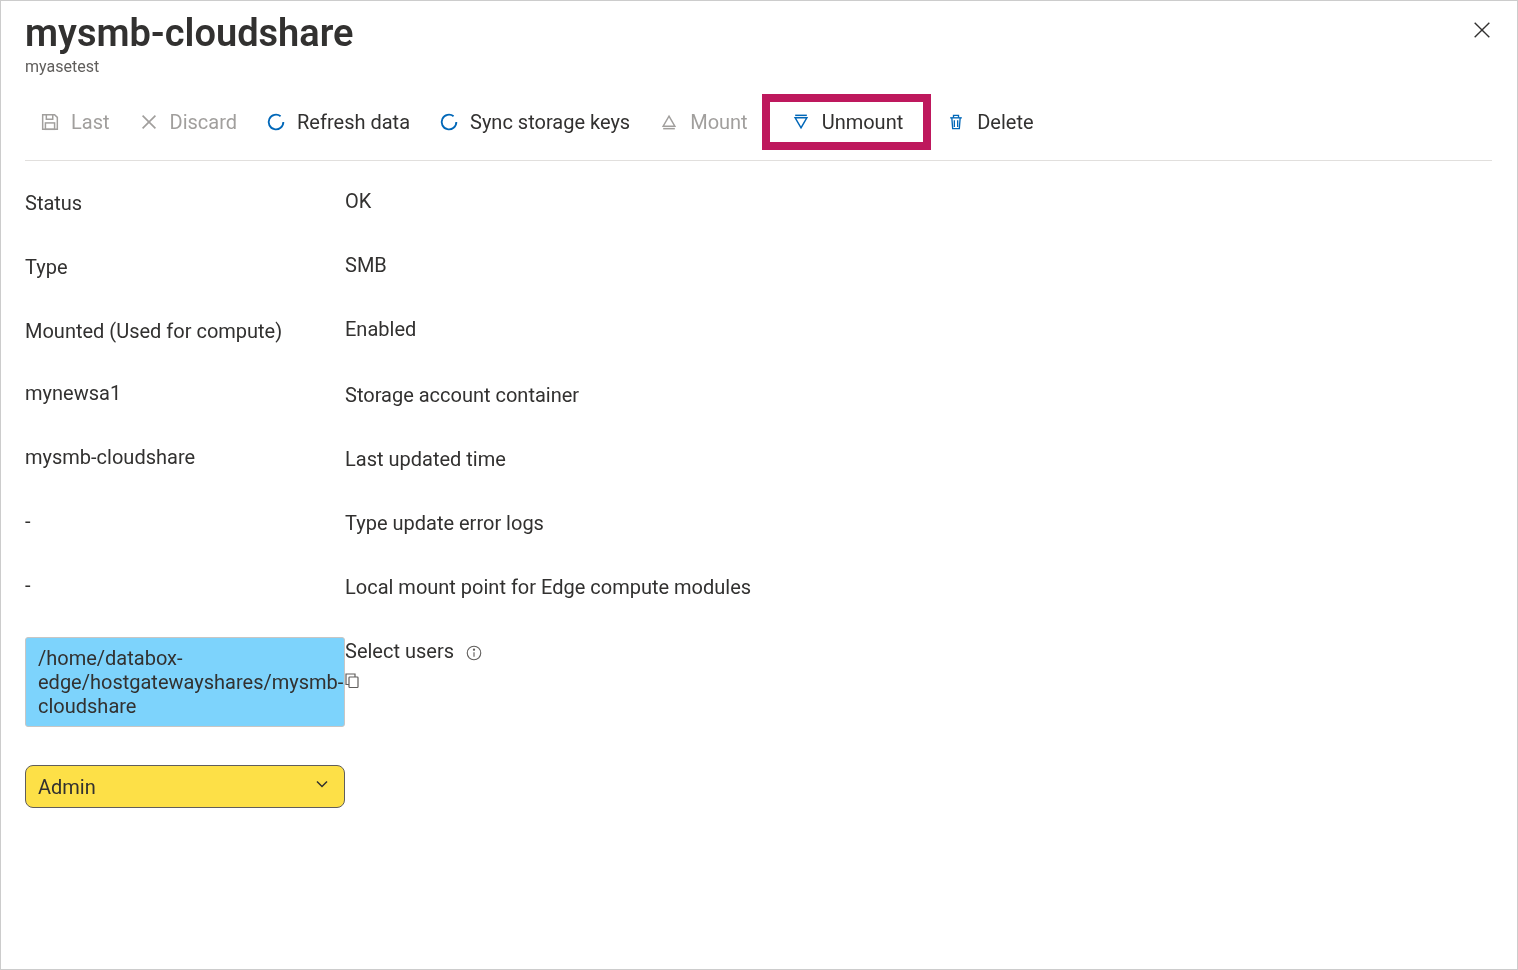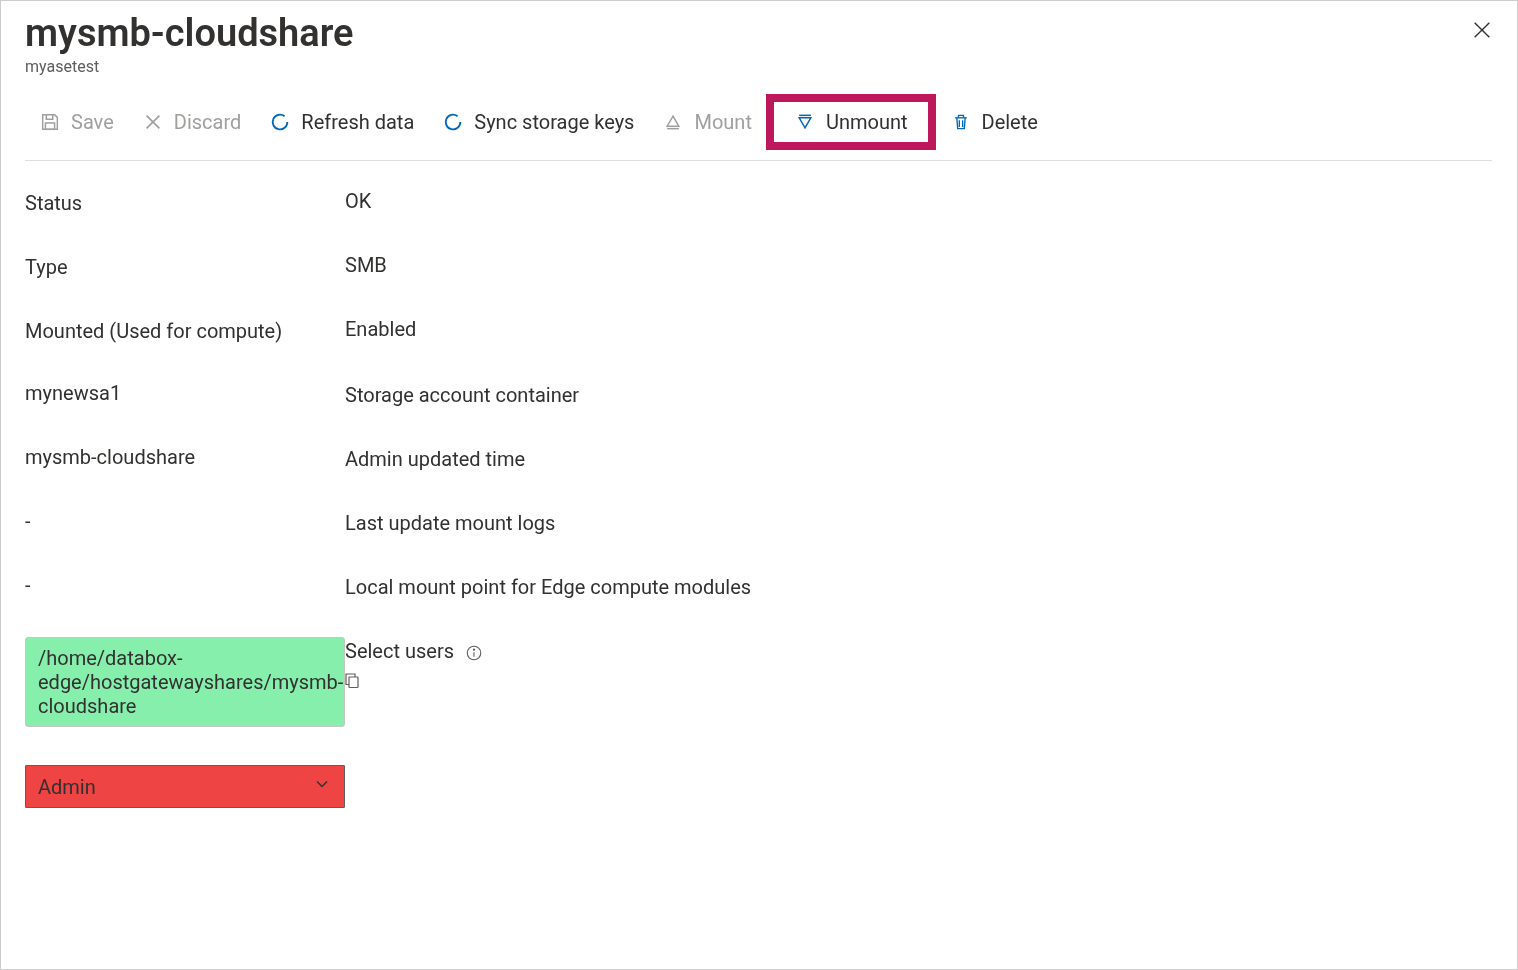--- a/index.html
+++ b/index.html
@@ -83,39 +83,39 @@
     color: #323130;
     padding-top: 2px;
   }
   .value-cell {
     color: #323130;
   }
   .readonly-field {
     display: flex;
     align-items: center;
     justify-content: space-between;
-    background: #86efac;
+    background: #7dd3fc;
     border: 1px solid #c8c6c4;
     border-radius: 3px;
     padding: 8px 12px;
     font-size: 20px;
     color: #323130;
     width: 100%;
   }
   .readonly-field .copy-btn {
     cursor: pointer;
     color: #605e5c;
   }
   .select-field {
     display: flex;
     align-items: center;
     justify-content: space-between;
-    background: #ef4444;
+    background: #fde047;
     border: 1px solid #605e5c;
-    border-radius: 1px;
+    border-radius: 8px;
     padding: 8px 12px;
     font-size: 20px;
     color: #323130;
     width: 100%;
     cursor: pointer;
   }
   .info-icon {
     display:inline-flex;
     vertical-align: middle;
     margin-left: 6px;
@@ -140,21 +140,21 @@
   <div class="toolbar">
 
     <button class="tool-btn disabled">
       <span class="icon-slot">
         <svg width="22" height="22" viewBox="0 0 24 24" fill="none" stroke="currentColor" stroke-width="1.6">
             <path d="M4 4h13l3 3v13H4z"></path>
             <path d="M8 4v5h7V4"></path>
             <rect x="7" y="13" width="10" height="7"></rect>
           </svg>
       </span>
-      <span>Save</span>
+      <span>Last</span>
     </button>
 
     <button class="tool-btn disabled">
       <span class="icon-slot">
         <svg width="22" height="22" viewBox="0 0 24 24" fill="none" stroke="currentColor" stroke-width="1.8">
             <line x1="5" y1="5" x2="19" y2="19"></line>
             <line x1="19" y1="5" x2="5" y2="19"></line>
           </svg>
       </span>
       <span>Discard</span>
@@ -224,24 +224,24 @@
     <div class="value-cell">SMB</div>
 
     <div class="label-cell">Mounted (Used for compute)</div>
     <div class="value-cell">Enabled</div>
 
     <div class="value-cell">mynewsa1</div>
 
     <div class="label-cell">Storage account container</div>
     <div class="value-cell">mysmb-cloudshare</div>
 
-    <div class="label-cell">Admin updated time</div>
+    <div class="label-cell">Last updated time</div>
     <div class="value-cell">-</div>
 
-    <div class="label-cell">Last update mount logs</div>
+    <div class="label-cell">Type update error logs</div>
     <div class="value-cell">-</div>
 
     <div class="label-cell">Local mount point for Edge compute modules</div>
     <div class="value-cell">
       <div class="readonly-field">
         <span>/home/databox-edge/hostgatewayshares/mysmb-cloudshare</span>
         <span class="copy-btn">
           <svg width="18" height="20" viewBox="0 0 24 24" fill="none" stroke="currentColor" stroke-width="1.6">
               <rect x="8" y="8" width="12" height="14" rx="1"></rect>
               <path d="M16 8V4H4v14h4"></path>

